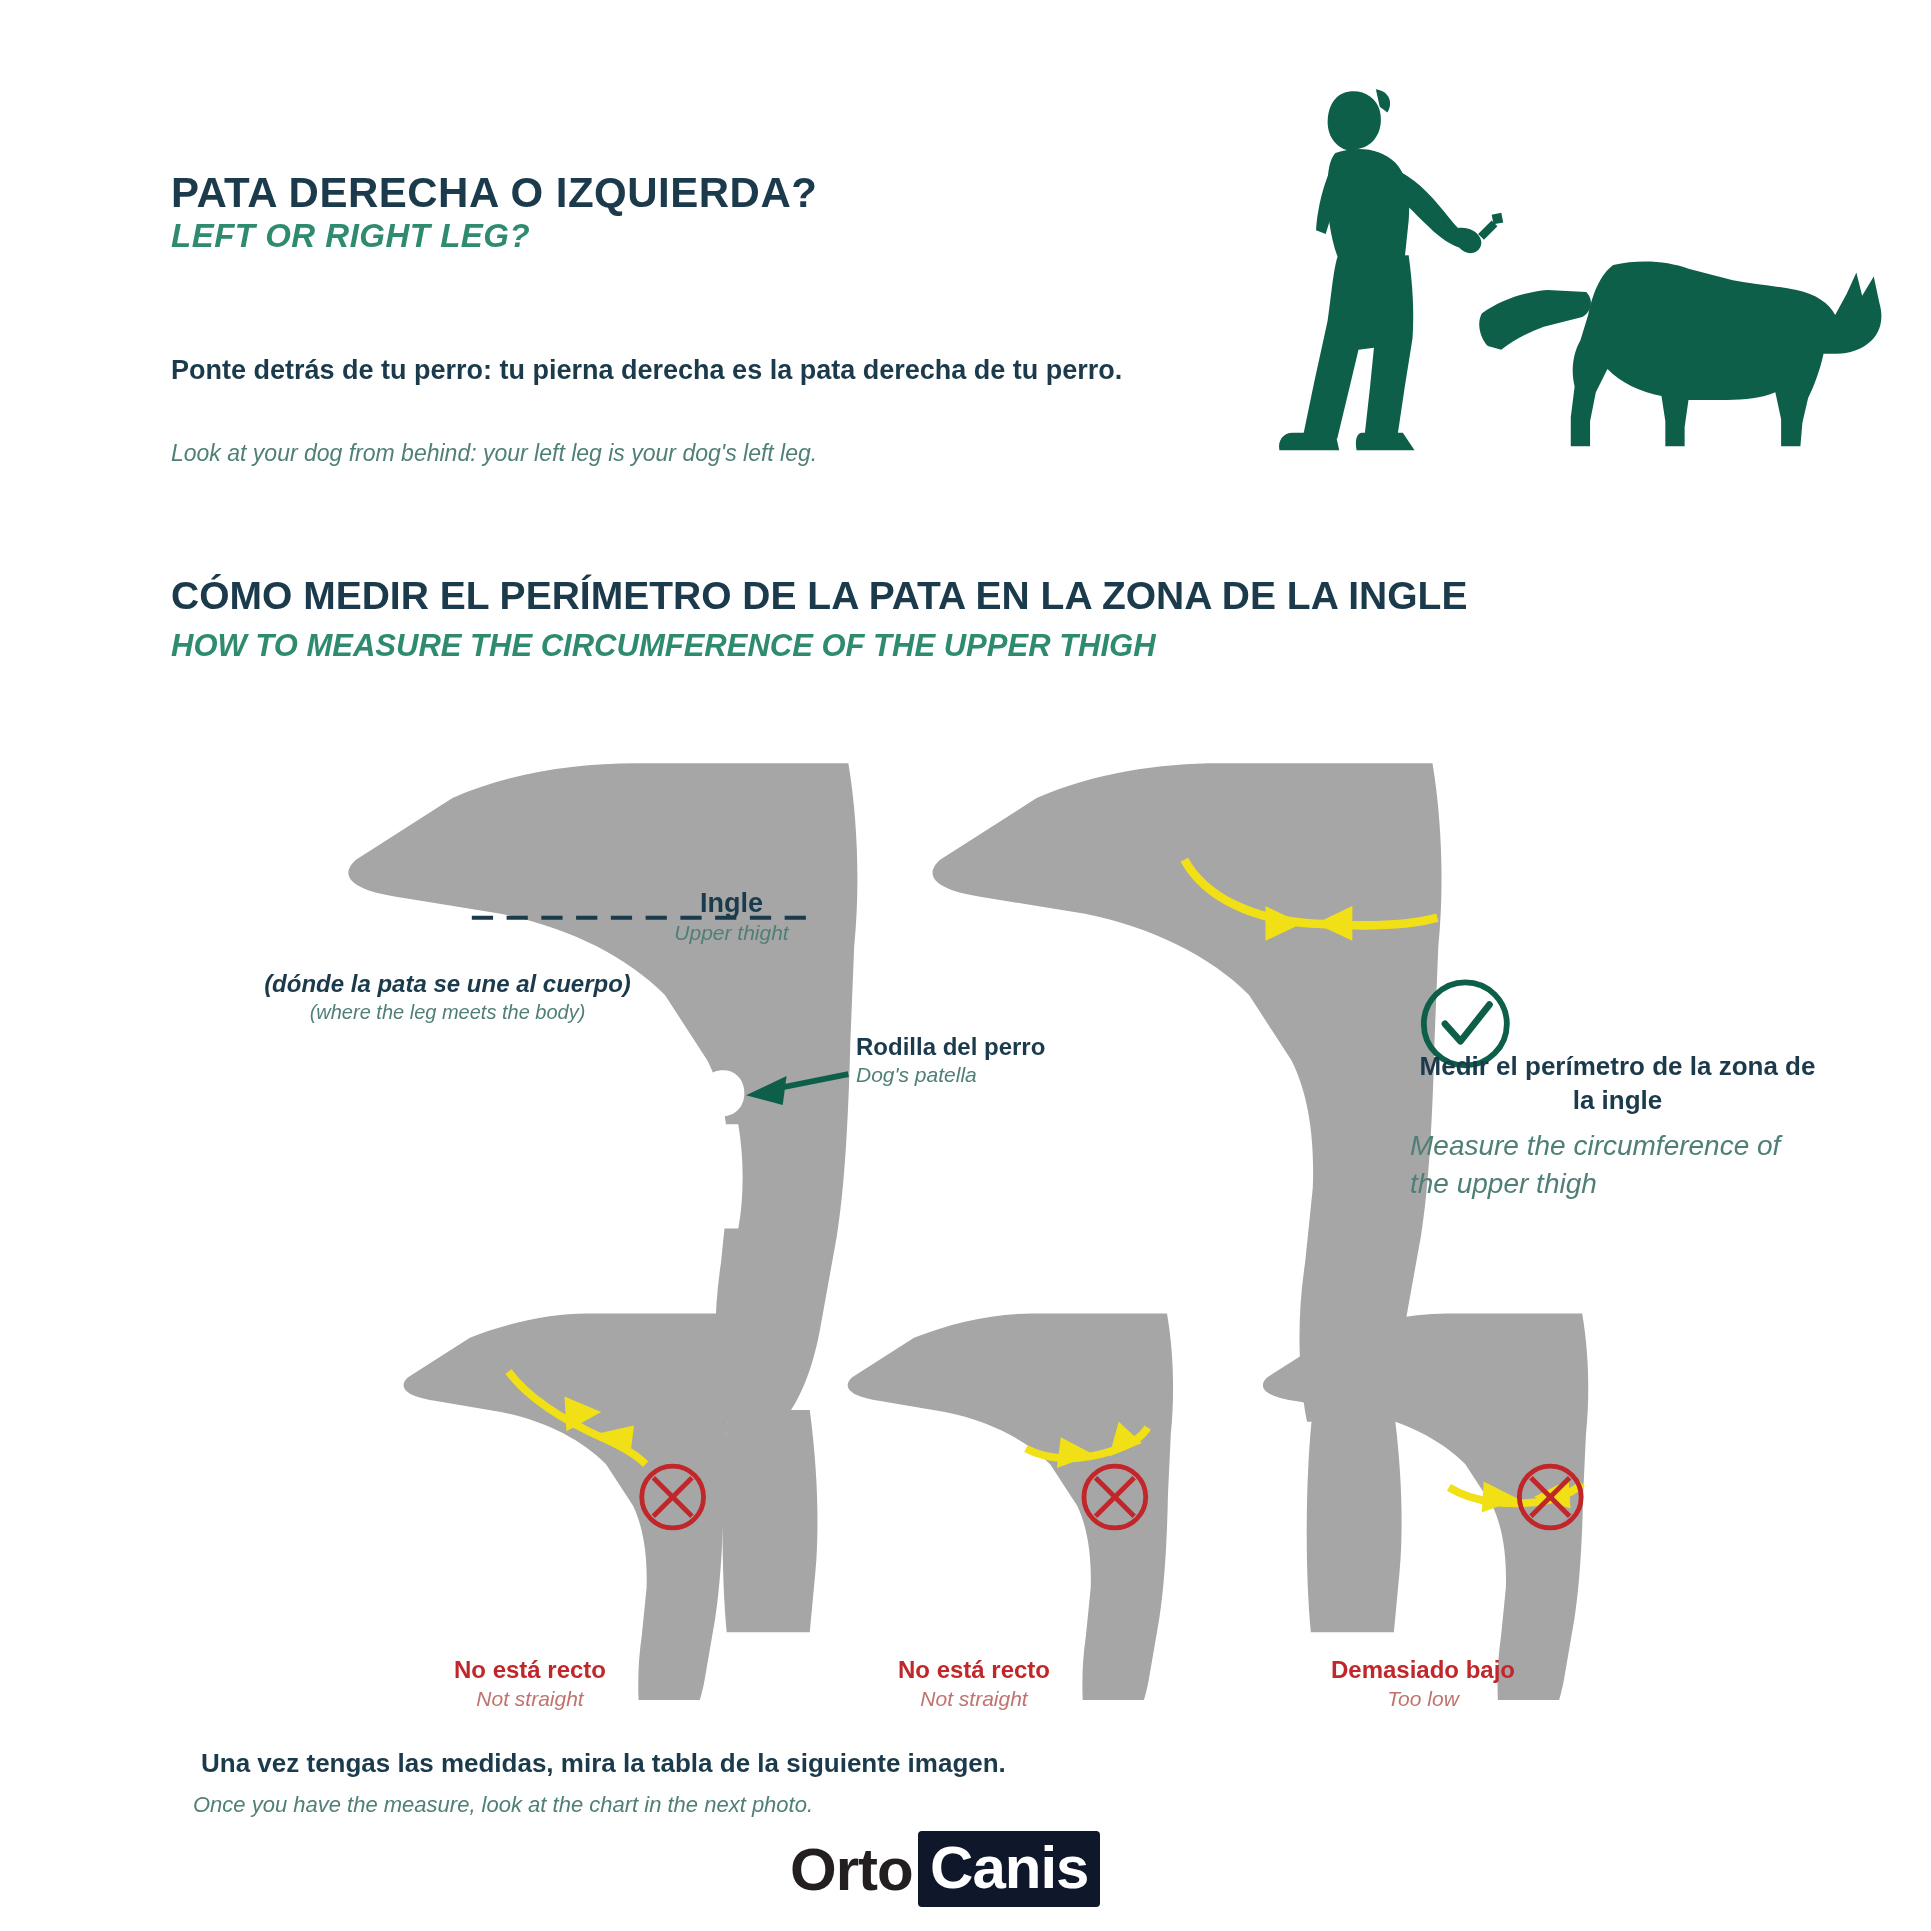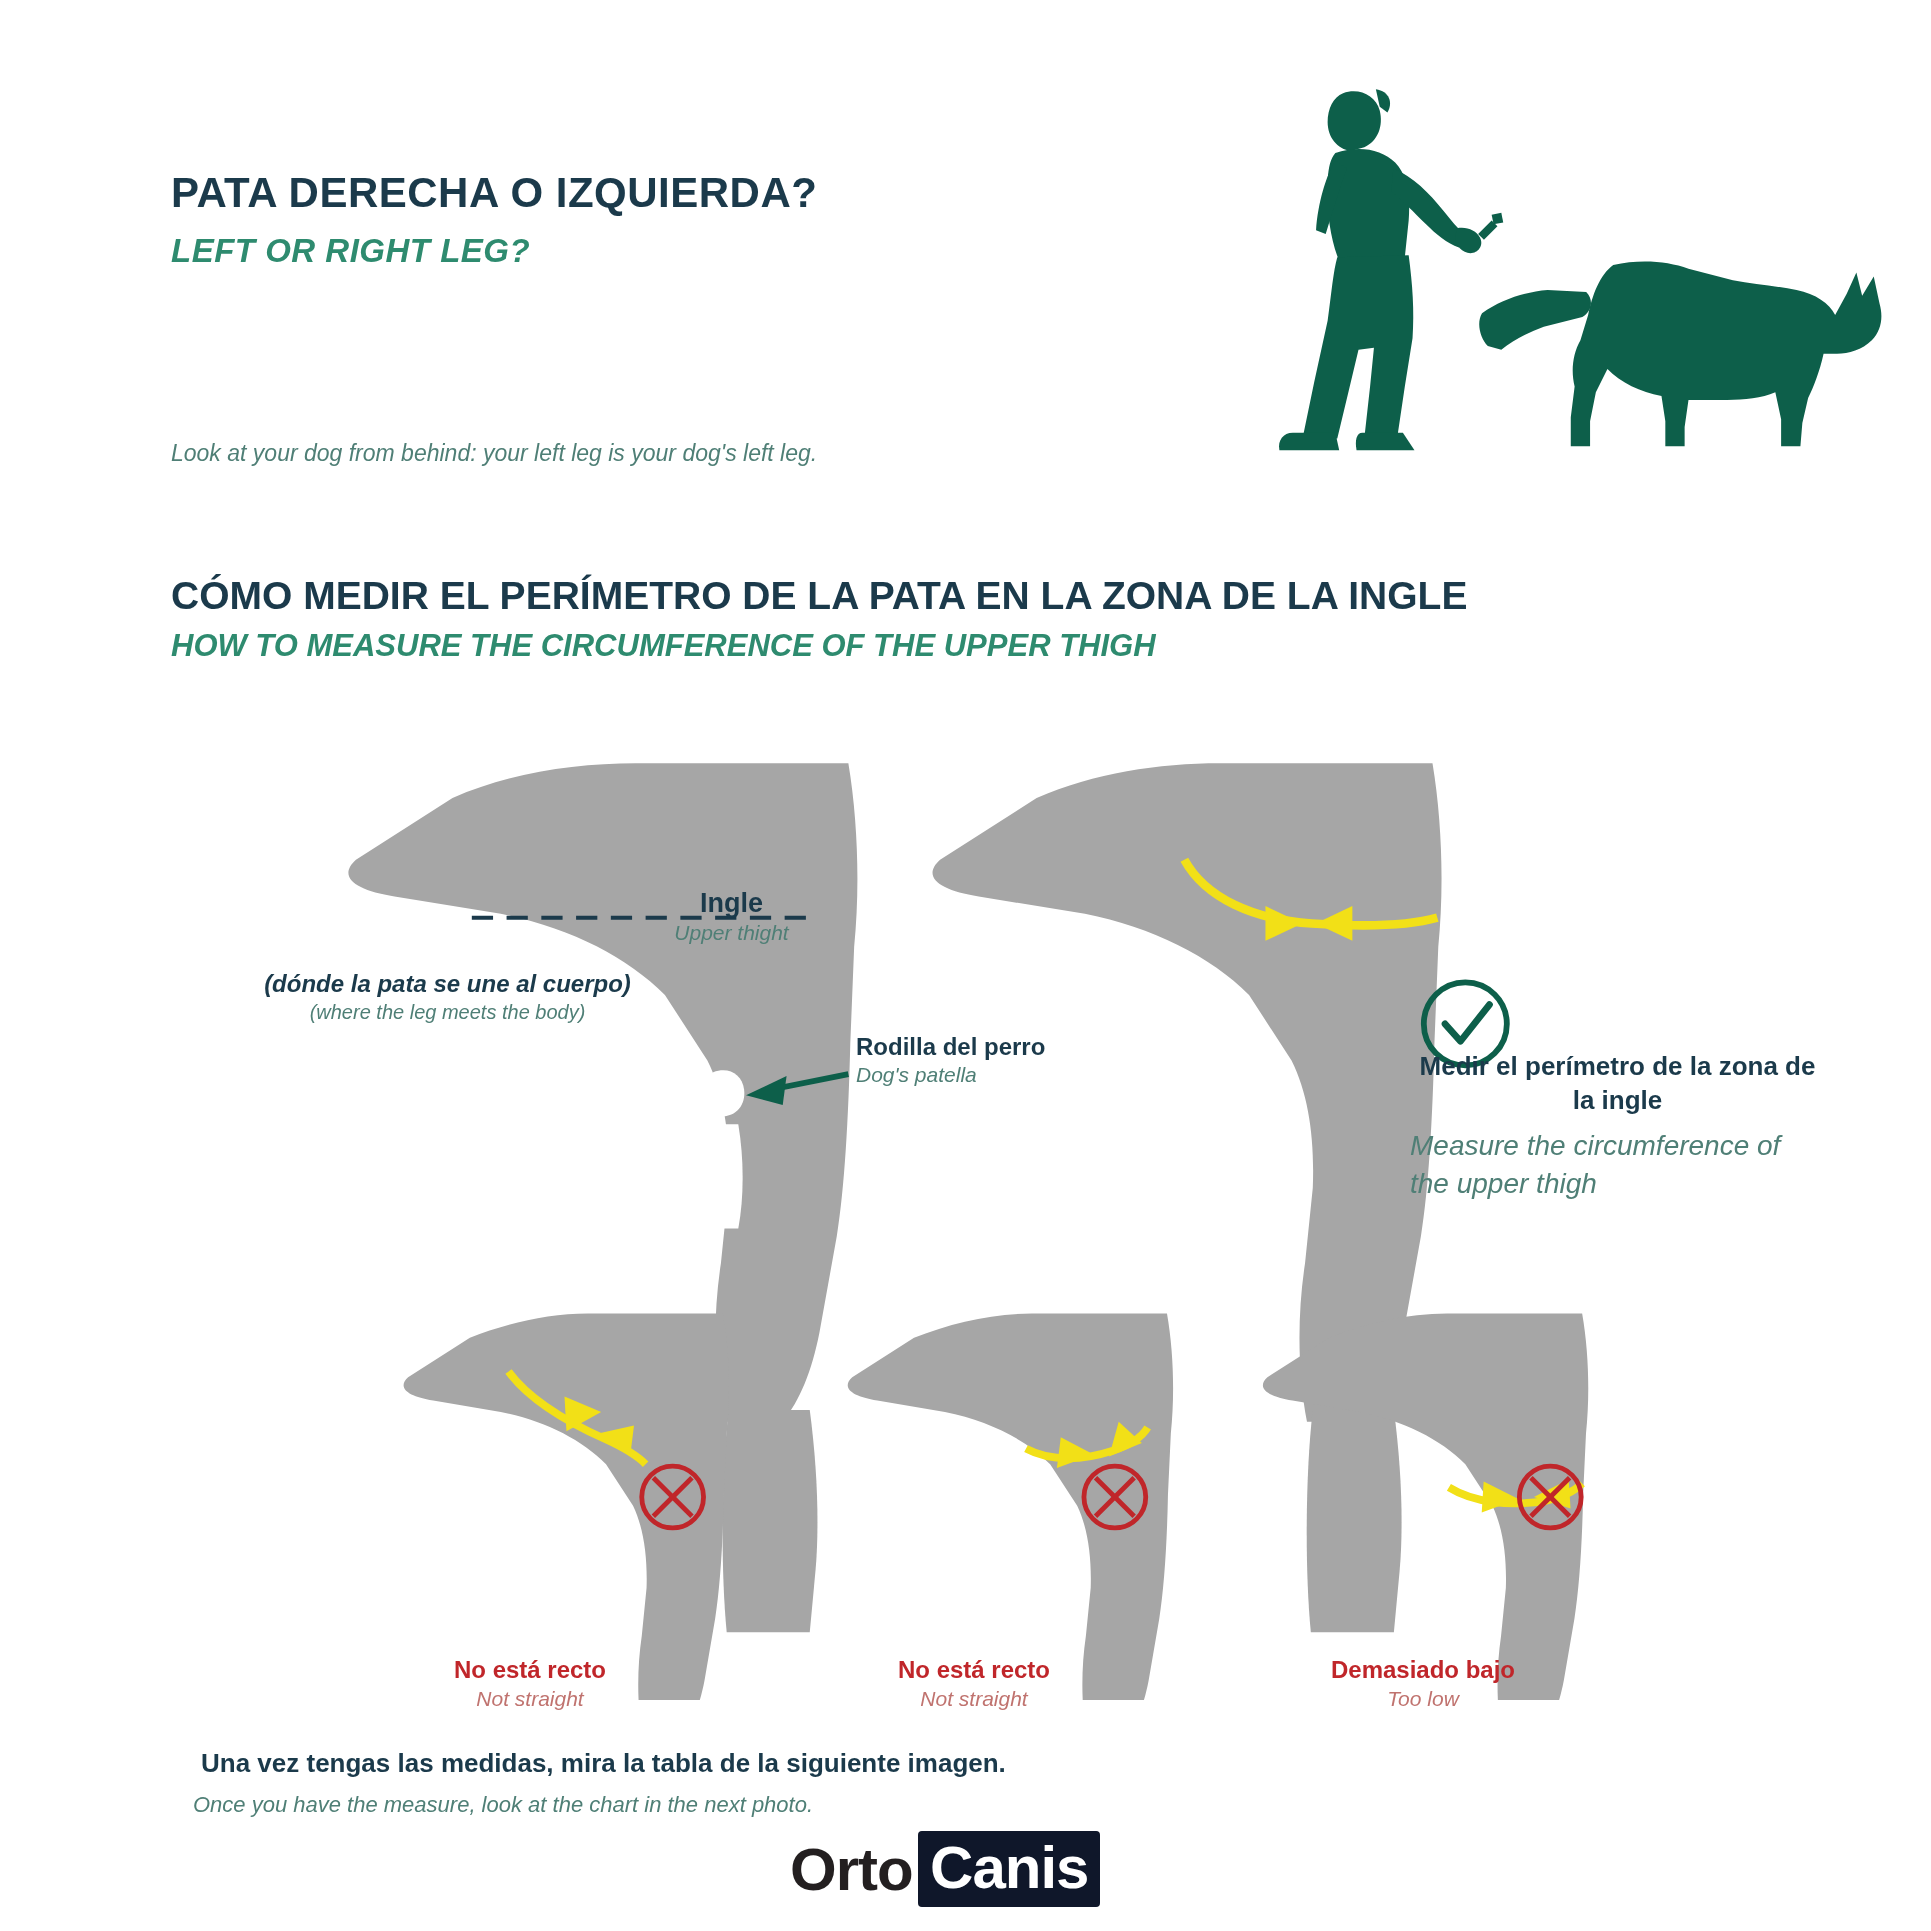--- a/index.html
+++ b/index.html
@@ -27,21 +27,21 @@
   .s1-title {
     position: absolute;
     left: 124px; top: 169px;
     font-size: 42px;
     font-weight: bold;
     color: #1b3a4b;
     letter-spacing: 0.5px;
   }
   .s1-subtitle {
     position: absolute;
-    left: 124px; top: 232px;
+    left: 124px; top: 217px;
     font-size: 33px;
     font-weight: bold;
     font-style: italic;
     color: #2e8b6f;
     letter-spacing: 0.5px;
   }
   .s1-body-es {
     position: absolute;
     left: 124px; top: 352px;
     width: 966px;
@@ -195,20 +195,21 @@
     border-radius: 3.9px;
   }
 </style>
 </head>
 <body>
 
 <div class="page">
 
   <div class="s1-title">PATA DERECHA O IZQUIERDA?</div>
   <div class="s1-subtitle">LEFT OR RIGHT LEG?</div>
+  <div class="s1-body-es">Ponte detrás de tu perro: tu pierna derecha es la pata derecha de tu perro.</div>
   <div class="s1-body-en">Look at your dog from behind: your left leg is your dog's left leg.</div>
 
   <svg class="fig-people" viewBox="0 0 740 430">
 
     <g fill="#0d5f4a">
 
       <path d="M112 26 C128 20 146 28 150 44 C154 60 148 76 134 82 L120 86 C106 84 96 72 96 56 C96 42 102 30 112 26 Z"></path>
 
       <path d="M146 22 C160 24 164 36 158 46 L150 40 Z"></path>
 

